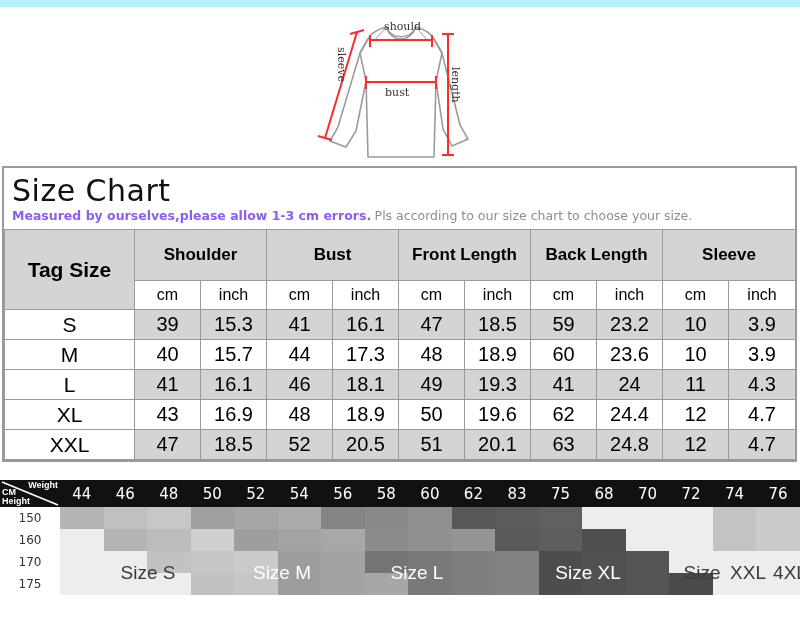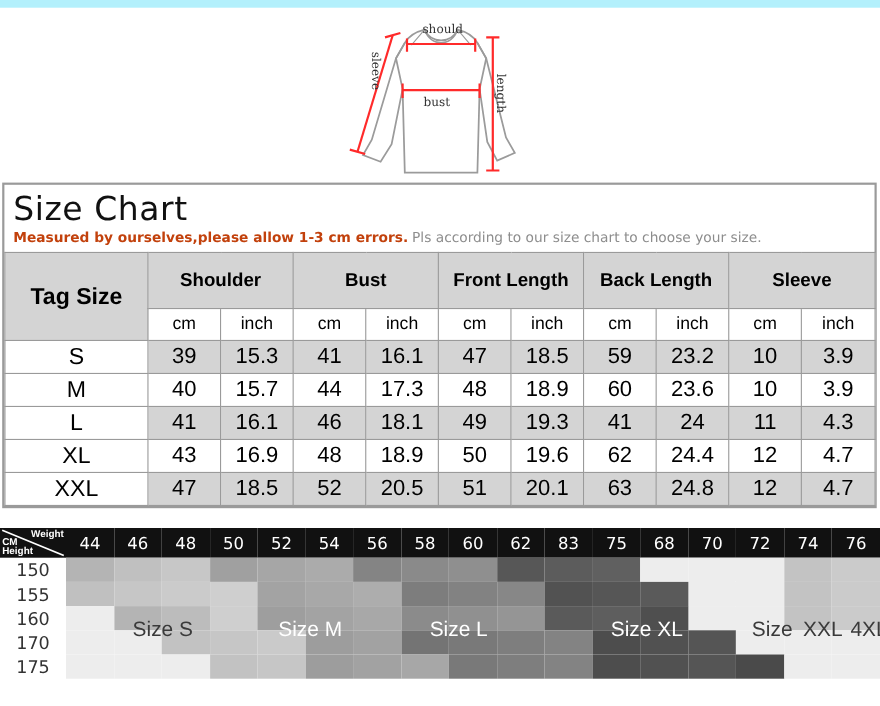--- a/index.html
+++ b/index.html
@@ -16,21 +16,21 @@
   .top-strip{position:absolute;left:0;top:0;width:800px;height:7px;background:#b3f0fc;}
 
   
   .diagram{position:absolute;left:300px;top:7px;width:200px;height:158px;}
   .diagram svg{display:block;}
 
   
   .panel{position:absolute;left:2px;top:166px;width:795px;border:2px solid #9a9a9a;box-sizing:border-box;background:#fff;}
   .title{font-family:"DejaVu Sans", sans-serif;font-size:30px;color:#111;padding:6px 8px 0 8px;line-height:34px;letter-spacing:.5px;}
   .subline{padding:0 8px 5px 8px;font-size:12.5px;line-height:16px;white-space:nowrap;}
-  .subline .red{color:#c2410c;font-weight:bold;font-family:"DejaVu Sans", sans-serif;text-align:right;}
+  .subline .red{color:#8b5cf6;font-weight:bold;font-family:"DejaVu Sans", sans-serif;text-align:right;}
   .subline .gray{color:#8d8d8d;font-family:"DejaVu Sans", sans-serif;}
 
   
   table.size{border-collapse:collapse;width:791px;table-layout:fixed;}
   table.size td,table.size th{
     border:1.5px solid #9a9a9a;
     text-align:center;
     font-family:"Liberation Sans", sans-serif;
     color:#000;
   }
@@ -59,21 +59,21 @@
   .hm-corner .ccm{left:2px;top:8px;}
   .hm-corner .ch{left:2px;top:17px;}
   .hm-corner .slash{position:absolute;left:0;top:0;width:60px;height:27px;}
   .hm-head{
     height:27px;background:#111;color:#fff;text-align:center;
     font-size:15px;font-family:"DejaVu Sans", sans-serif;
     border:1px solid #555;box-sizing:border-box;vertical-align:middle;
   }
   .hm-rowlabel{
     width:60px;height:22px;text-align:center;color:#333;
-    font-size:16px;font-family:"DejaVu Sans", sans-serif;background:#fff;
+    font-size:12px;font-family:"DejaVu Sans", sans-serif;background:#fff;
     vertical-align:middle;
   }
   .hm-cell{height:22px;border:1px solid #ffffff;box-sizing:border-box;}
 
   
   .band{
     position:absolute;top:556px;height:34px;line-height:34px;
     font-size:19px;font-family:"Liberation Sans", sans-serif;
     text-align:center;white-space:nowrap;pointer-events:none;
   }
@@ -285,40 +285,20 @@
             <td class="hm-cell" style="background: rgb(87, 87, 87); width: 43.5294px;"></td>
             <td class="hm-cell" style="background: rgb(92, 92, 92); width: 43.5294px;"></td>
             <td class="hm-cell" style="background: rgb(96, 96, 96); width: 43.5294px;"></td>
             <td class="hm-cell" style="background: rgb(237, 237, 237); width: 43.5294px;"></td>
             <td class="hm-cell" style="background: rgb(237, 237, 237); width: 43.5294px;"></td>
             <td class="hm-cell" style="background: rgb(237, 237, 237); width: 43.5294px;"></td>
             <td class="hm-cell" style="background: rgb(195, 195, 195); width: 43.5294px;"></td>
             <td class="hm-cell" style="background: rgb(203, 203, 203); width: 43.5294px;"></td>
           </tr>
           <tr>
-            <td class="hm-rowlabel">155</td>
-            <td class="hm-cell" style="background: rgb(192, 192, 192); width: 43.5294px;"></td>
-            <td class="hm-cell" style="background: rgb(198, 198, 198); width: 43.5294px;"></td>
-            <td class="hm-cell" style="background: rgb(203, 203, 203); width: 43.5294px;"></td>
-            <td class="hm-cell" style="background: rgb(207, 207, 207); width: 43.5294px;"></td>
-            <td class="hm-cell" style="background: rgb(163, 163, 163); width: 43.5294px;"></td>
-            <td class="hm-cell" style="background: rgb(168, 168, 168); width: 43.5294px;"></td>
-            <td class="hm-cell" style="background: rgb(173, 173, 173); width: 43.5294px;"></td>
-            <td class="hm-cell" style="background: rgb(125, 125, 125); width: 43.5294px;"></td>
-            <td class="hm-cell" style="background: rgb(130, 130, 130); width: 43.5294px;"></td>
-            <td class="hm-cell" style="background: rgb(135, 135, 135); width: 43.5294px;"></td>
-            <td class="hm-cell" style="background: rgb(82, 82, 82); width: 43.5294px;"></td>
-            <td class="hm-cell" style="background: rgb(86, 86, 86); width: 43.5294px;"></td>
-            <td class="hm-cell" style="background: rgb(90, 90, 90); width: 43.5294px;"></td>
-            <td class="hm-cell" style="background: rgb(237, 237, 237); width: 43.5294px;"></td>
-            <td class="hm-cell" style="background: rgb(237, 237, 237); width: 43.5294px;"></td>
-            <td class="hm-cell" style="background: rgb(195, 195, 195); width: 43.5294px;"></td>
-            <td class="hm-cell" style="background: rgb(203, 203, 203); width: 43.5294px;"></td>
-          </tr>
-          <tr>
             <td class="hm-rowlabel">160</td>
             <td class="hm-cell" style="background: rgb(237, 237, 237); width: 43.5294px;"></td>
             <td class="hm-cell" style="background: rgb(180, 180, 180); width: 43.5294px;"></td>
             <td class="hm-cell" style="background: rgb(188, 188, 188); width: 43.5294px;"></td>
             <td class="hm-cell" style="background: rgb(207, 207, 207); width: 43.5294px;"></td>
             <td class="hm-cell" style="background: rgb(158, 158, 158); width: 43.5294px;"></td>
             <td class="hm-cell" style="background: rgb(163, 163, 163); width: 43.5294px;"></td>
             <td class="hm-cell" style="background: rgb(168, 168, 168); width: 43.5294px;"></td>
             <td class="hm-cell" style="background: rgb(139, 139, 139); width: 43.5294px;"></td>
             <td class="hm-cell" style="background: rgb(144, 144, 144); width: 43.5294px;"></td>

